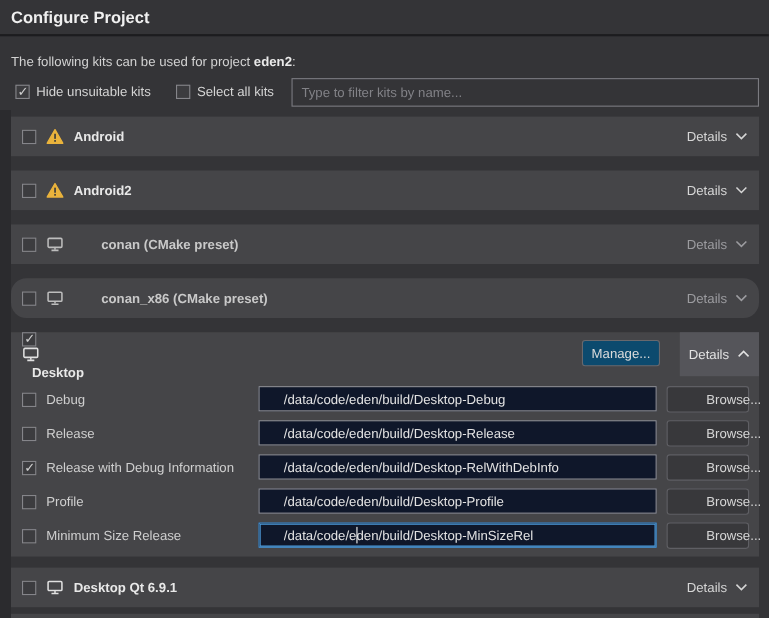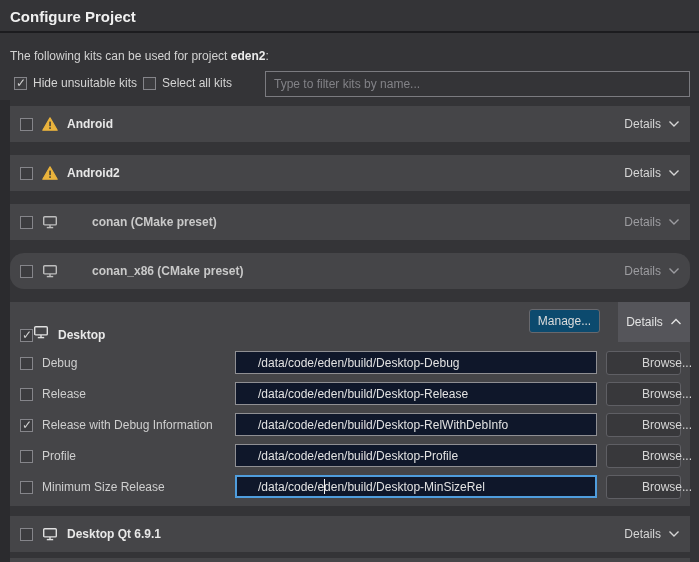--- a/index.html
+++ b/index.html
@@ -31,21 +31,21 @@
   .kit-row { position:absolute; left:10px; width:680px; height:36px; background:#454548;
     display:flex; align-items:center; padding:0 10px; }
   .kit-row .icon { margin-left:9px; display:flex; align-items:center; }
   .kit-name { margin-left:9px; font-weight:bold; color:#e8e8e8; }
   .kit-name.dim { color:#c9c9c9;margin-left:34px; }
   .details { margin-left:auto; display:flex; align-items:center; gap:7px; color:#d6d6d6; cursor:default; }
   .details.dim { color:#9c9ca0; }
   .chev { display:block; }
 
   .desktop-panel { position:absolute; left:10px; top:302px; width:680px; height:204px; background:#454548; }
-  .desktop-header { position:absolute; left:0; top:0; width:680px; height:40px; display:flex; align-items:flex-end; padding:0 10px; }
+  .desktop-header { position:absolute; left:0; top:0; width:680px; height:40px; display:flex; align-items:flex-start; padding:0 10px;flex-direction:column; }
   .manage-btn { position:absolute; left:519px; top:7px; width:71px; height:24px;
     background:#0c4a6e; border:1px solid #68686d; border-radius:3px; color:#dcdcdc;
     font-size:12px; font-family:"Liberation Sans", sans-serif; display:flex; align-items:center; justify-content:center; }
   .details-patch { position:absolute; left:608px; top:0; width:72px; height:40px; background:#55555a;
     display:flex; align-items:center; justify-content:center; gap:7px; color:#e2e2e2; }
 
   .cfg-row { position:absolute; left:0; width:680px; height:24px; display:flex; align-items:center; }
   .cfg-row .cb { margin-left:10px; }
   .cfg-label { margin-left:9px; color:#cfcfcf; }
   .path-wrap { position:absolute; left:225px; top:0; width:362px; height:23px; }
@@ -64,21 +64,21 @@
 
 <div class="title">Configure Project</div>
 <div class="separator"></div>
 
 <div class="subtitle"><span>The following kits can be used for project </span><b>eden2</b><span>:</span></div>
 
 <div class="toolbar-cb" style="left:14px;">
   <span class="cb checked"></span>
   <span>Hide unsuitable kits</span>
 </div>
-<div class="toolbar-cb" style="left:143px;">
+<div class="toolbar-cb" style="left:160px;">
   <span class="cb"></span>
   <span>Select all kits</span>
 </div>
 <input class="filter" placeholder="Type to filter kits by name..." style="">
 
 <div class="left-strip"></div>
 
 <div class="kit-row" style="top:106px;">
   <span class="cb"></span>
   <span class="icon">

